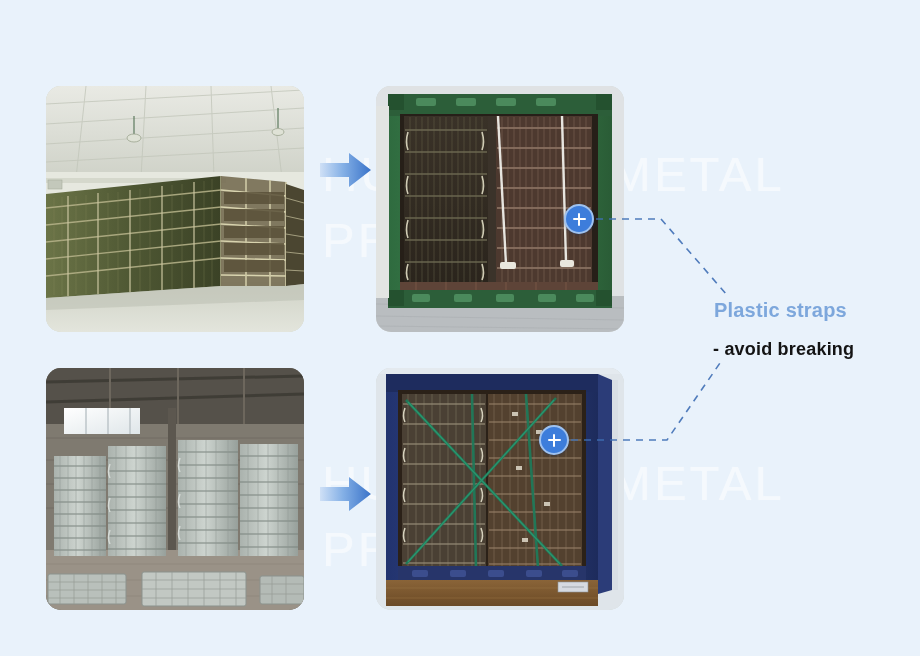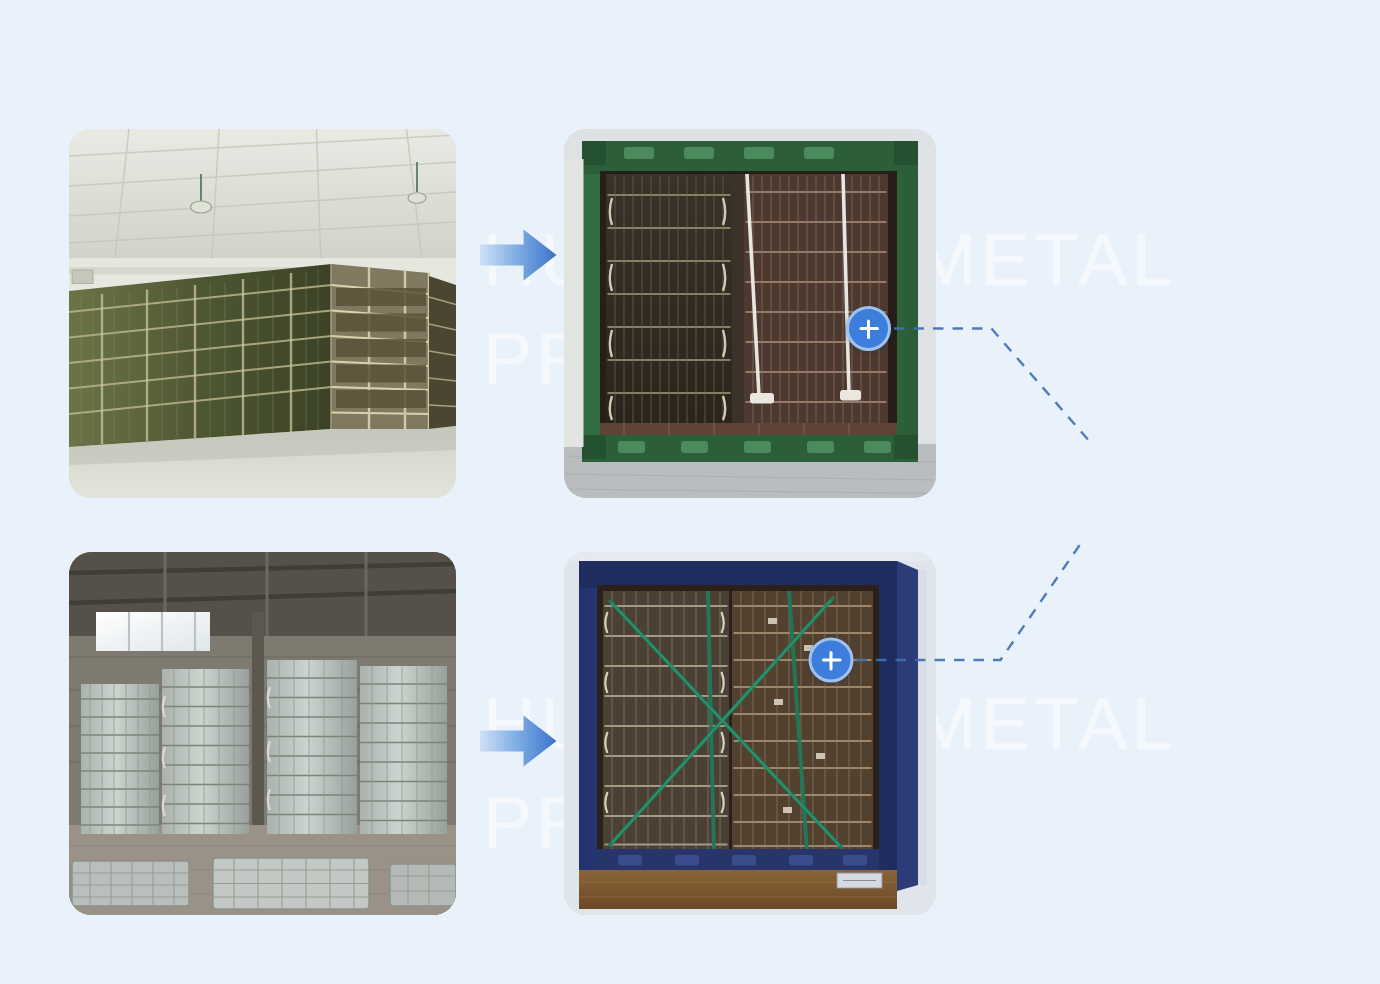--- a/index.html
+++ b/index.html
@@ -724,14 +724,16 @@
   <svg class="connector">
 
     <path d="M596 219 L661 219 L727 295" fill="none" stroke="#3f6fb5" stroke-width="1.6" stroke-dasharray="7 6" opacity=".9"></path>
 
     <path d="M571 440 L667 440 L720 363" fill="none" stroke="#3f6fb5" stroke-width="1.6" stroke-dasharray="7 6" opacity=".9"></path>
   </svg>
 
   <div class="plus plus-top"></div>
   <div class="plus plus-bot"></div>
 
+  <div class="callout callout-title">Plastic straps</div>
+  <div class="callout callout-sub">- avoid breaking</div>
 
 </div>
 
 </body></html>

